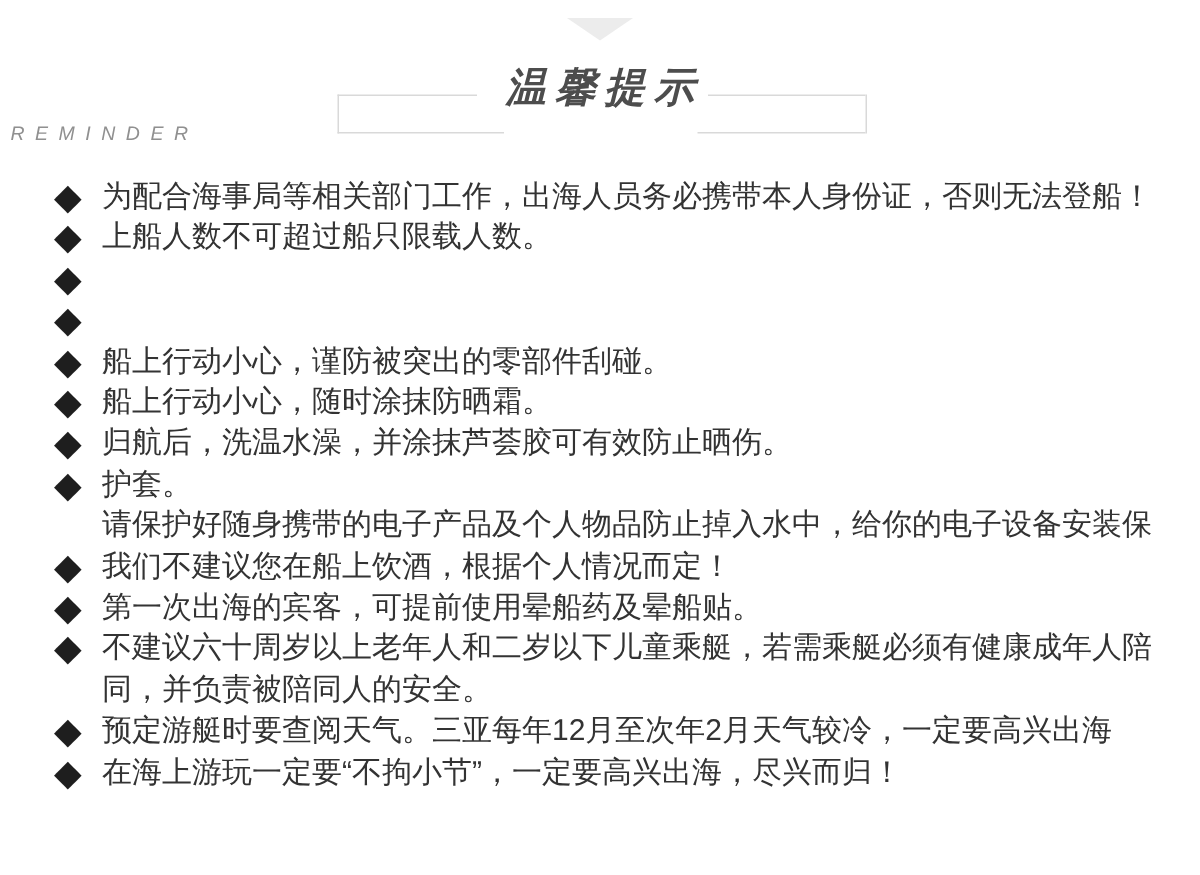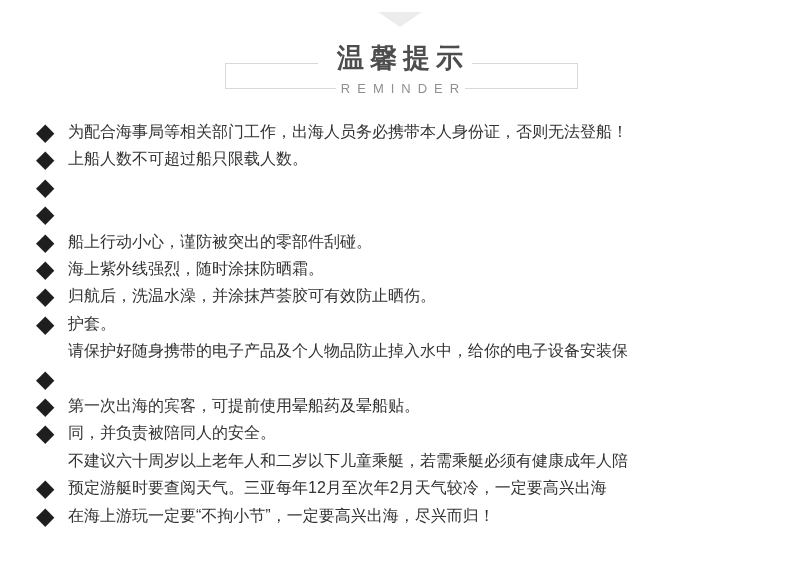--- a/index.html
+++ b/index.html
@@ -11,21 +11,21 @@
     overflow: hidden;
     font-family: "Liberation Sans", "DejaVu Sans", sans-serif;
     --title-color: #4d4d4d;
     --subtitle-color: #909090;
     --line-color: #d9d9d9;
     --triangle-color: #ececec;
     --bullet-color: #1e1e1e;
     --text-color: #333333;
   }
 
-  .header { position: relative; height: 108px; }
+  .header { position: relative; height: 108px; font-style: italic; }
 
   .triangle-down {
     position: absolute;
     left: 378px;
     top: 12px;
     width: 0; height: 0;
     border-left: 22px solid transparent;
     border-right: 22px solid transparent;
     border-top: 15px solid var(--triangle-color);
   }
@@ -43,21 +43,21 @@
     padding-left: 6px;
     box-sizing: border-box;
     color: var(--title-color);
   }
 
   .subtitle {
     position: absolute;
     top: 82px;
     left: 0;
     width: 100%;
-    text-align: center;
+    text-align: left;
     font-size: 13px;
     line-height: 14px;
     letter-spacing: 7px;
     padding-left: 7px;
     box-sizing: border-box;
     color: var(--subtitle-color);
   }
 
   .hline, .vline { position: absolute; background: var(--line-color); }
   .hline { height: 1px; }
@@ -84,21 +84,21 @@
     width: 20px;
     margin-right: 12px;
     font-size: 24px;
     line-height: 27.4px;
     color: var(--bullet-color);
   }
 
   .item-text { min-width: 0; }
 
   .line {
-    font-size: 16px;
+    font-size: 20px;
     line-height: 27.4px;
     color: var(--text-color);
     white-space: nowrap;
   }
 </style>
 </head>
 <body style="--title-color: #4d4d4d; --subtitle-color: #909090; --line-color: #d9d9d9; --triangle-color: #ececec; --bullet-color: #1e1e1e; --text-color: #333333;">
 
 <div class="header">
   <div class="triangle-down"></div>
@@ -138,55 +138,58 @@
   <div class="item">
     <span class="bullet">◆</span>
     <div class="item-text">
         <div class="line">船上行动小心，谨防被突出的零部件刮碰。</div>
       </div>
   </div>
 
   <div class="item">
     <span class="bullet">◆</span>
     <div class="item-text">
-        <div class="line">海上紫外线强烈，随时涂抹防晒霜。</div>
+        <div class="line">船上行动小心，随时涂抹防晒霜。</div>
       </div>
   </div>
 
   <div class="item">
     <span class="bullet">◆</span>
     <div class="item-text">
         <div class="line">归航后，洗温水澡，并涂抹芦荟胶可有效防止晒伤。</div>
       </div>
   </div>
 
   <div class="item">
     <span class="bullet">◆</span>
     <div class="item-text">
         <div class="line">护套。</div>
         <div class="line">请保护好随身携带的电子产品及个人物品防止掉入水中，给你的电子设备安装保</div>
       </div>
   </div>
 
   <div class="item">
     <span class="bullet">◆</span>
+    <div class="item-text">
+        <div class="line">我们不建议您在船上饮酒，根据个人情况而定！</div>
+      </div>
   </div>
 
   <div class="item">
     <span class="bullet">◆</span>
     <div class="item-text">
         <div class="line">第一次出海的宾客，可提前使用晕船药及晕船贴。</div>
       </div>
   </div>
 
   <div class="item">
     <span class="bullet">◆</span>
     <div class="item-text">
+        <div class="line">不建议六十周岁以上老年人和二岁以下儿童乘艇，若需乘艇必须有健康成年人陪</div>
         <div class="line">同，并负责被陪同人的安全。</div>
-        <div class="line">不建议六十周岁以上老年人和二岁以下儿童乘艇，若需乘艇必须有健康成年人陪</div>
       </div>
   </div>
 
   <div class="item">
     <span class="bullet">◆</span>
     <div class="item-text">
         <div class="line">预定游艇时要查阅天气。三亚每年12月至次年2月天气较冷，一定要高兴出海</div>
       </div>
   </div>
 

